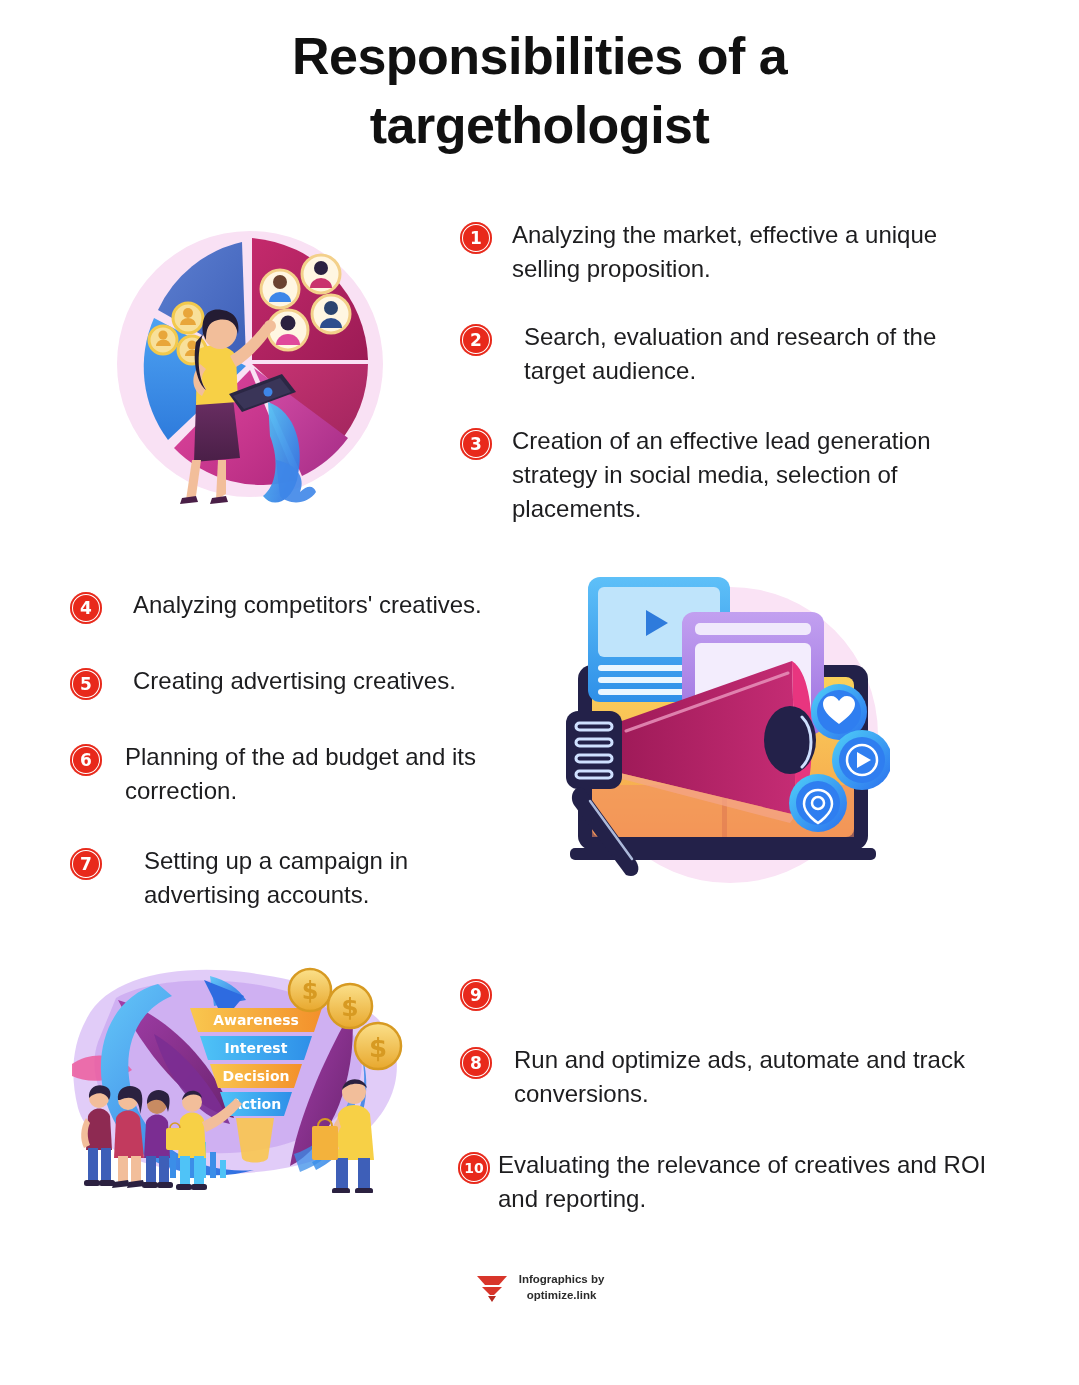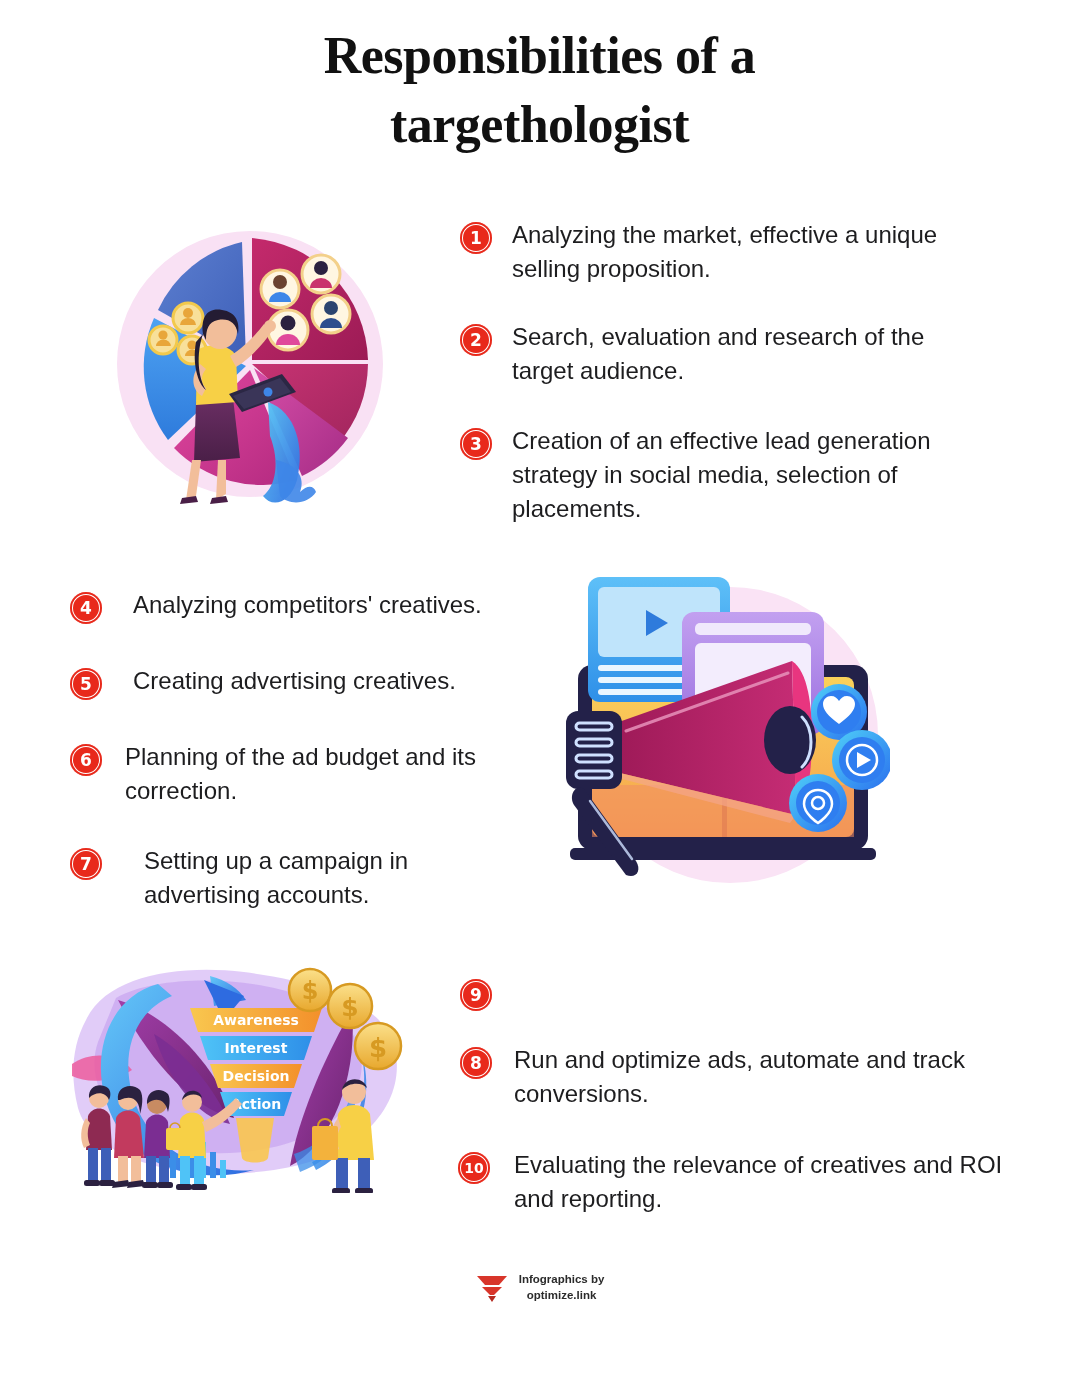--- a/index.html
+++ b/index.html
@@ -14,21 +14,21 @@
     position: relative;
   }
 
   .page { position: relative; width: 1079px; height: 1385px; }
 
   
   .title {
     position: absolute;
     top: 22px; left: 0; width: 1079px;
     text-align: center;
-    font-family: Liberation Serif, serif;
+    font-family: Liberation Sans, sans-serif;
     font-size: 52px;
     font-weight: bold;
     line-height: 1.32;
     color: #111111;
     letter-spacing: -0.5px;
   }
 
   
   .item { position: absolute; display: flex; align-items: flex-start; }
 
@@ -190,21 +190,21 @@
     </svg>
   </div>
 
   <div class="item" style="left:460px; top:218px; width:545px;">
     <span class="badge">1</span>
     <span class="item-text" style="margin-left:20px; width:492px;">Analyzing the market, effective a unique selling proposition.</span>
   </div>
 
   <div class="item" style="left:460px; top:320px; width:545px;">
     <span class="badge">2</span>
-    <span class="item-text" style="margin-left:20px; width:472px;">Search, evaluation and research of the target audience.</span>
+    <span class="item-text" style="margin-left:32px; width:472px;">Search, evaluation and research of the target audience.</span>
   </div>
 
   <div class="item" style="left:460px; top:424px; width:545px;">
     <span class="badge">3</span>
     <span class="item-text" style="margin-left:20px; width:500px;">Creation of an effective lead generation strategy in social media, selection of placements.</span>
   </div>
 
   <div class="item" style="left:70px; top:588px; width:480px;">
     <span class="badge">4</span>
     <span class="item-text" style="margin-left:31px; width:415px;">Analyzing competitors' creatives.</span>
@@ -449,21 +449,21 @@
     <span class="badge">9</span>
   </div>
 
   <div class="item" style="left:460px; top:1043px; width:550px;">
     <span class="badge">8</span>
     <span class="item-text" style="margin-left:22px; width:455px;">Run and optimize ads, automate and track conversions.</span>
   </div>
 
   <div class="item" style="left:458px; top:1148px; width:552px;">
     <span class="badge two-digit">10</span>
-    <span class="item-text" style="margin-left:24px; width:500px;">Evaluating the relevance of creatives and ROI and reporting.</span>
+    <span class="item-text" style="margin-left:8px; width:500px;">Evaluating the relevance of creatives and ROI and reporting.</span>
   </div>
 
   <div class="footer">
     <svg class="footer-logo" viewBox="0 0 34 30">
       <path d="M2 3 L32 3 L24 12 L10 12 Z" fill="#D8352A"></path>
       <path d="M7 14 L27 14 L19 22 L15 22 Z" fill="#D8352A"></path>
       <path d="M13 23 L21 23 L17 29 Z" fill="#B52A21"></path>
     </svg>
     <div class="footer-text">
       <div>Infographics by</div>

